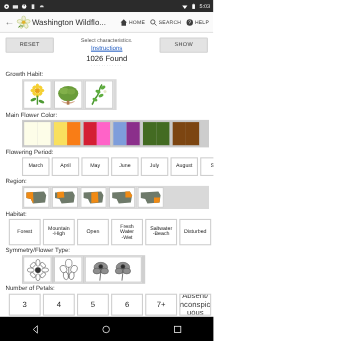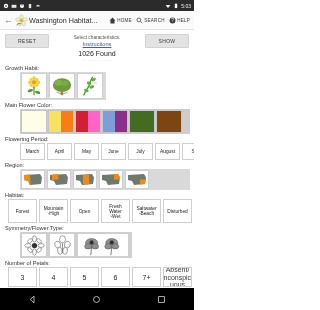--- a/index.html
+++ b/index.html
@@ -148,21 +148,21 @@
     <g>
       <ellipse cx="12" cy="5.2" rx="3.1" ry="4.4" fill="#f2f0d8" stroke="#9fb84b" stroke-width="0.7"></ellipse>
       <ellipse cx="18.6" cy="10" rx="4.4" ry="3.1" fill="#f2f0d8" stroke="#9fb84b" stroke-width="0.7"></ellipse>
       <ellipse cx="5.4" cy="10" rx="4.4" ry="3.1" fill="#f2f0d8" stroke="#9fb84b" stroke-width="0.7"></ellipse>
       <ellipse cx="8.6" cy="17.4" rx="3.1" ry="4.4" fill="#f2f0d8" stroke="#9fb84b" stroke-width="0.7" transform="rotate(25 8.6 17.4)"></ellipse>
       <ellipse cx="16" cy="17.4" rx="3.1" ry="4.4" fill="#f2f0d8" stroke="#9fb84b" stroke-width="0.7" transform="rotate(-25 16 17.4)"></ellipse>
       <circle cx="12" cy="11.6" r="3" fill="#e2b22c"></circle>
       <path d="M3 20 q4-4 8-2" stroke="#4e8a2c" stroke-width="1.6" fill="none"></path>
     </g>
   </svg>
-  <div class="apptitle">Washington Habitat...</div>
+  <div class="apptitle">Washington Wildflo...</div>
   <div class="actions">
     <div class="action">
       <svg class="act-ico" viewBox="0 0 12 12">
           <path d="M6 1 L11 6 L9.5 6 L9.5 11 L2.5 11 L2.5 6 L1 6 Z" fill="#3c3c3c"></path>
         </svg>
       <span class="lbl">HOME</span>
     </div>
     <div class="action">
       <svg class="act-ico" viewBox="0 0 12 12">
           <circle cx="5" cy="5" r="3.3" fill="none" stroke="#3c3c3c" stroke-width="1.2"></circle>

